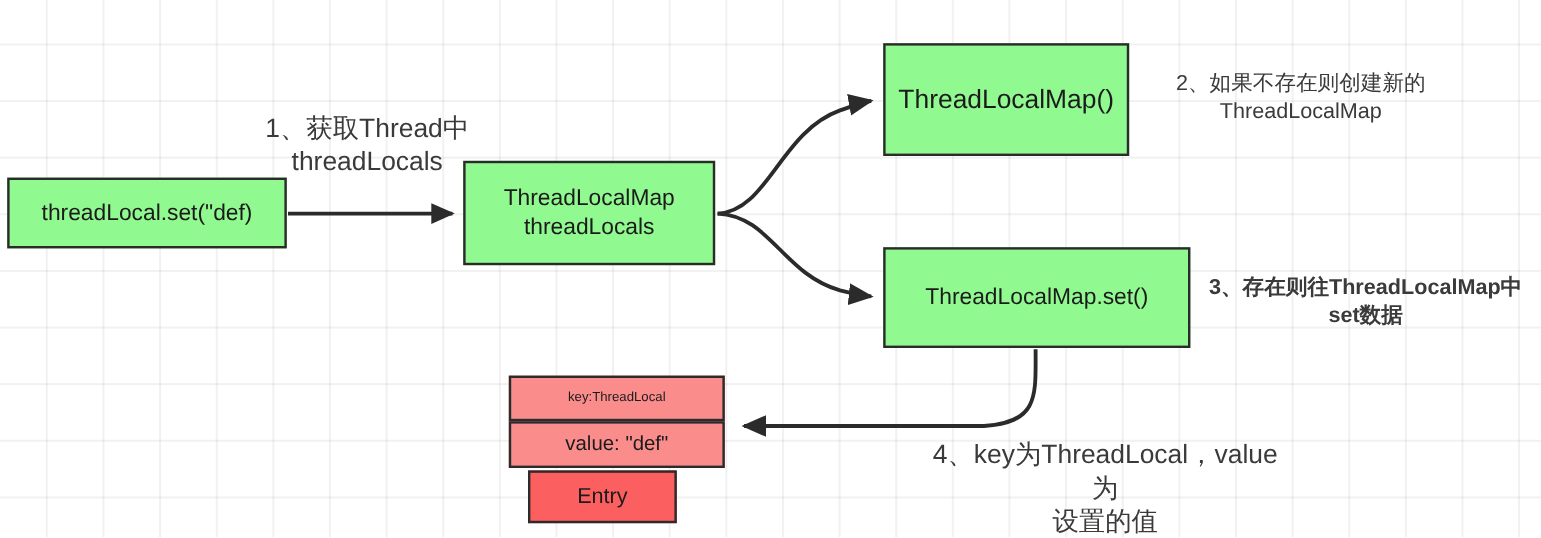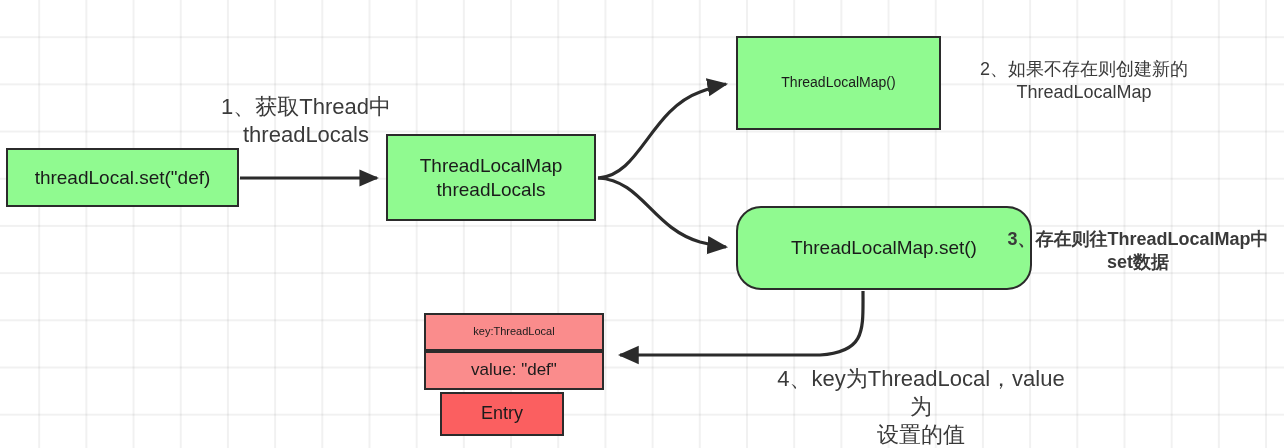--- a/index.html
+++ b/index.html
@@ -52,22 +52,22 @@
     position: absolute;
     text-align: center;
     color: #3a3a3a;
     line-height: 1.28;
     white-space: pre-line;
   }
 
   
   #n-set          { left: 6px;   top: 148px; width: 233px; height: 59px;  font-size: 19px; }
   #n-threadlocals { left: 386px; top: 134px; width: 210px; height: 87px;  font-size: 19px; }
-  #n-map-new      { left: 736px; top: 36px;  width: 205px; height: 94px;  font-size: 14px; }
-  #n-map-set      { left: 736px; top: 206px; width: 296px; height: 84px;  font-size: 19px; border-radius: 25px; }
+  #n-map-new      { left: 736px; top: 36px;  width: 205px; height: 94px;  font-size: 22px; }
+  #n-map-set      { left: 736px; top: 206px; width: 256px; height: 84px;  font-size: 19px; }
 
   #n-entry-key    { left: 424px; top: 313px; width: 180px; height: 38px;  font-size: 11px; }
   #n-entry-value  { left: 424px; top: 351px; width: 180px; height: 39px;  font-size: 17px; }
   #n-entry-name   { left: 440px; top: 392px; width: 124px; height: 44px;  font-size: 18px; }
 
   #lbl-1 { left: 208px; top: 93px;  width: 196px; font-size: 22px; }
   #lbl-2 { left: 964px; top: 58px;  width: 240px; font-size: 18px; }
   #lbl-3 { left: 992px; top: 228px; width: 292px; font-size: 18px; font-weight: bold; }
   #lbl-4 { left: 768px; top: 365px; width: 306px; font-size: 22px; }
 </style>

